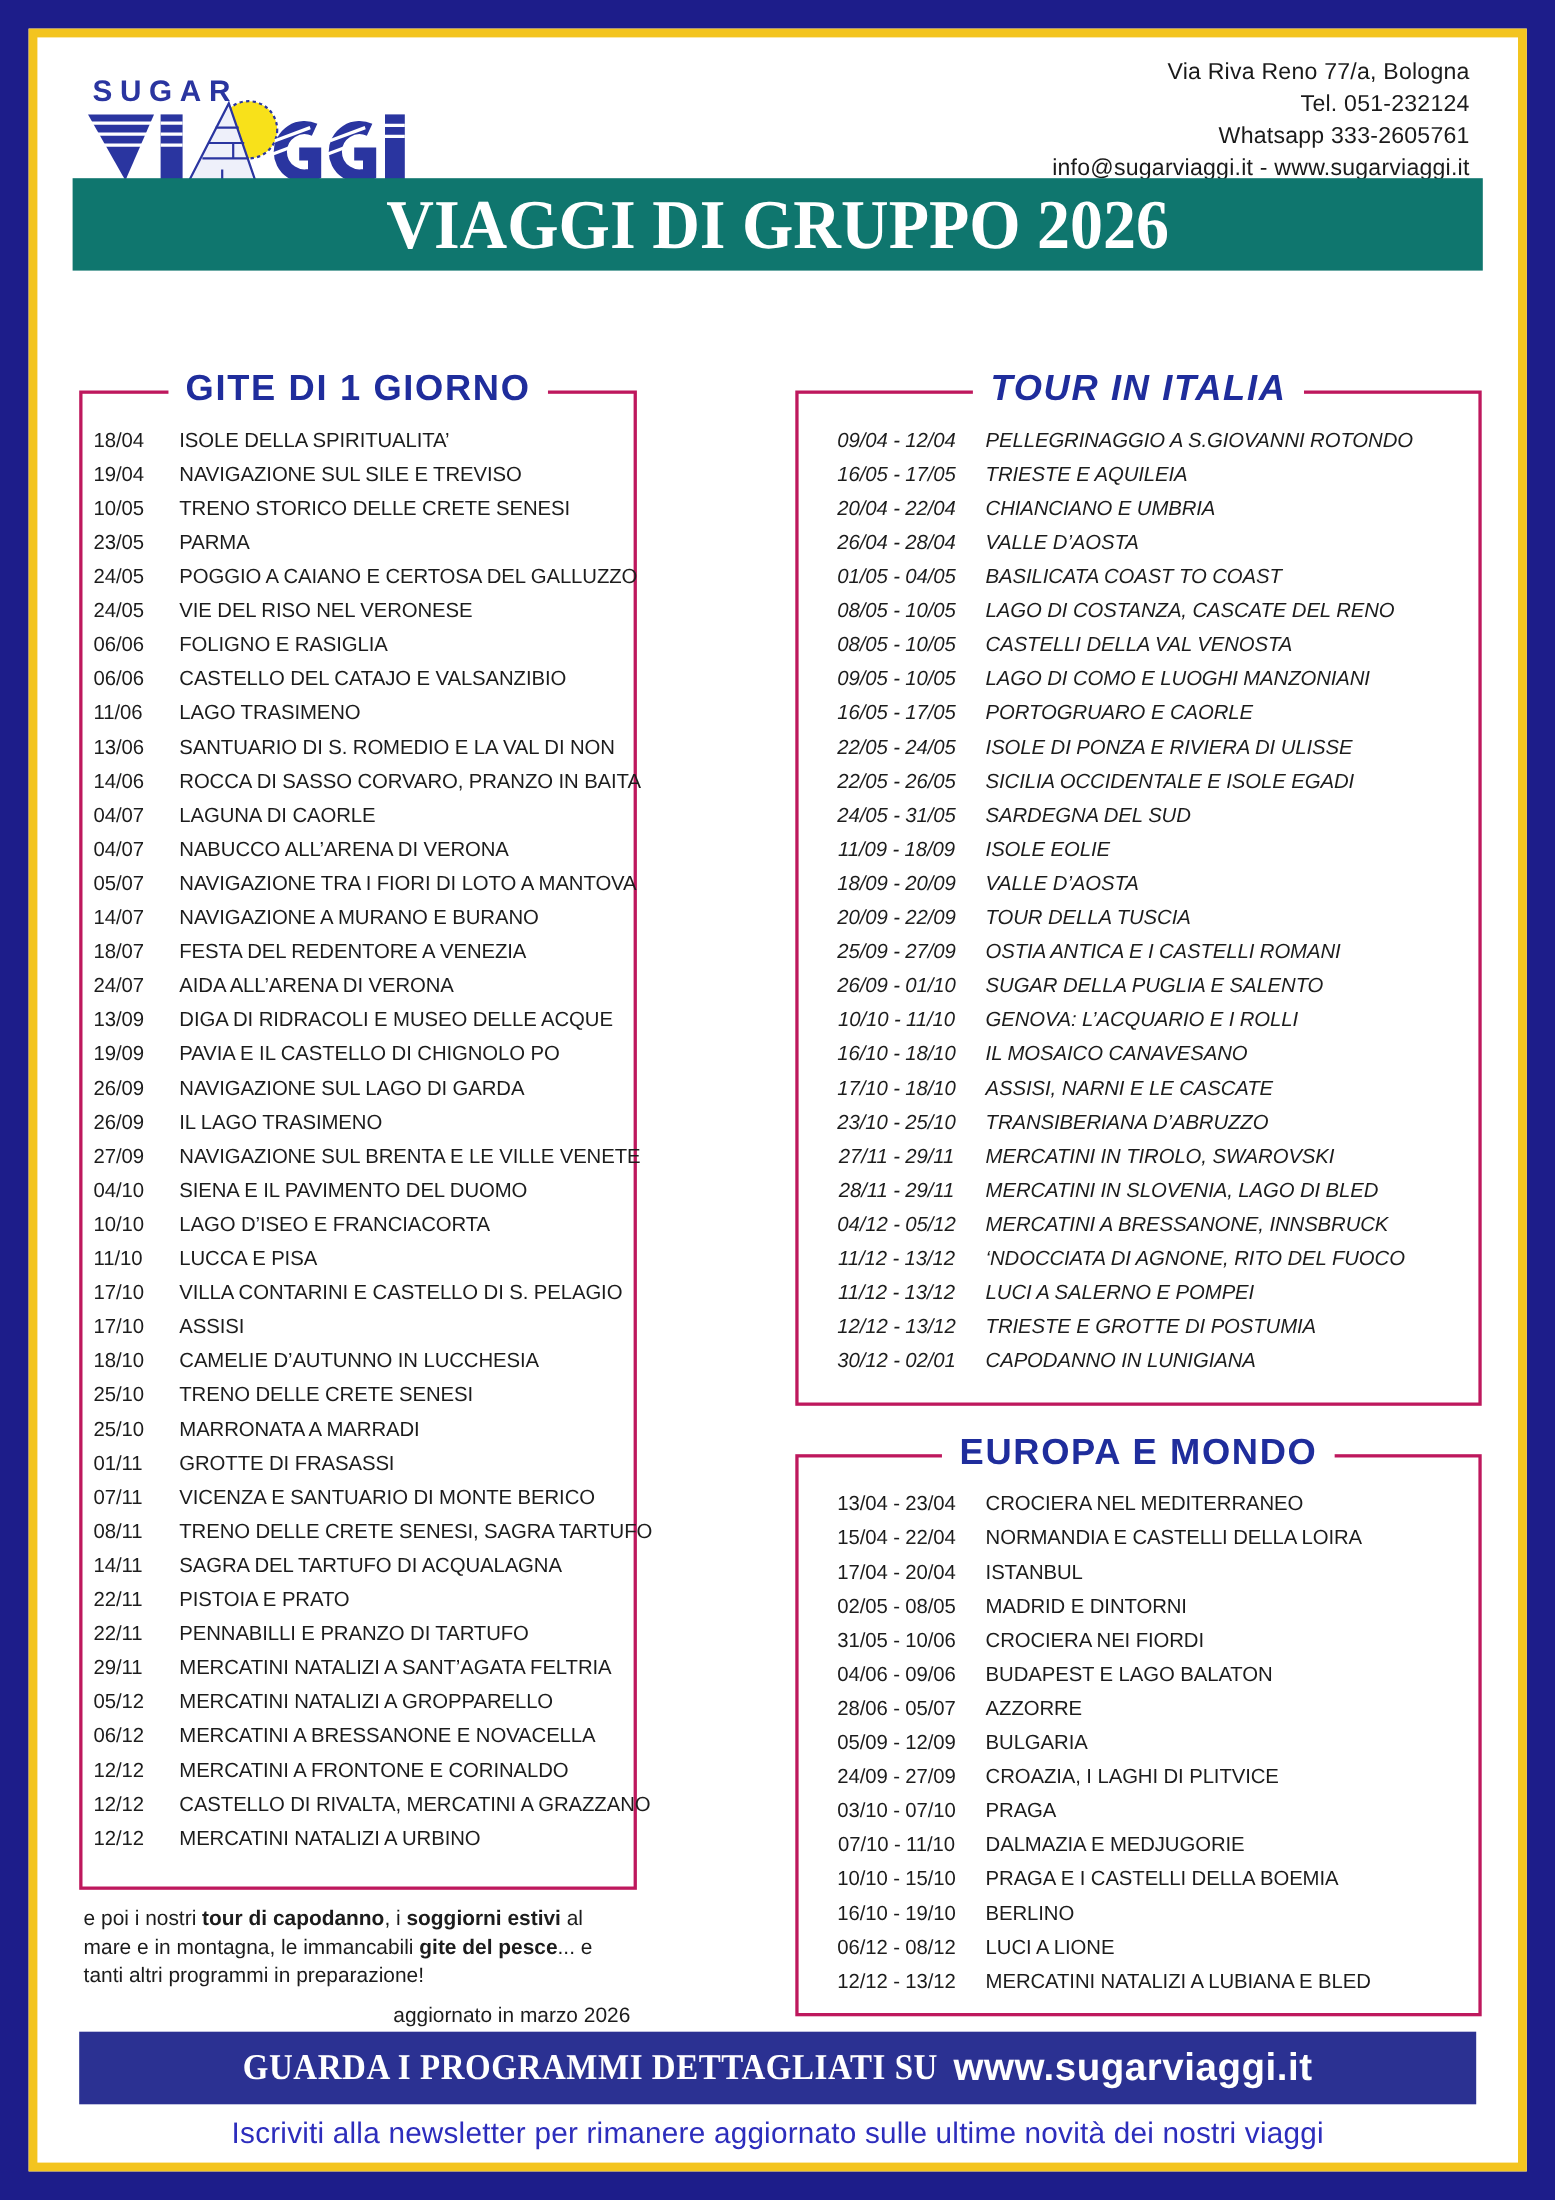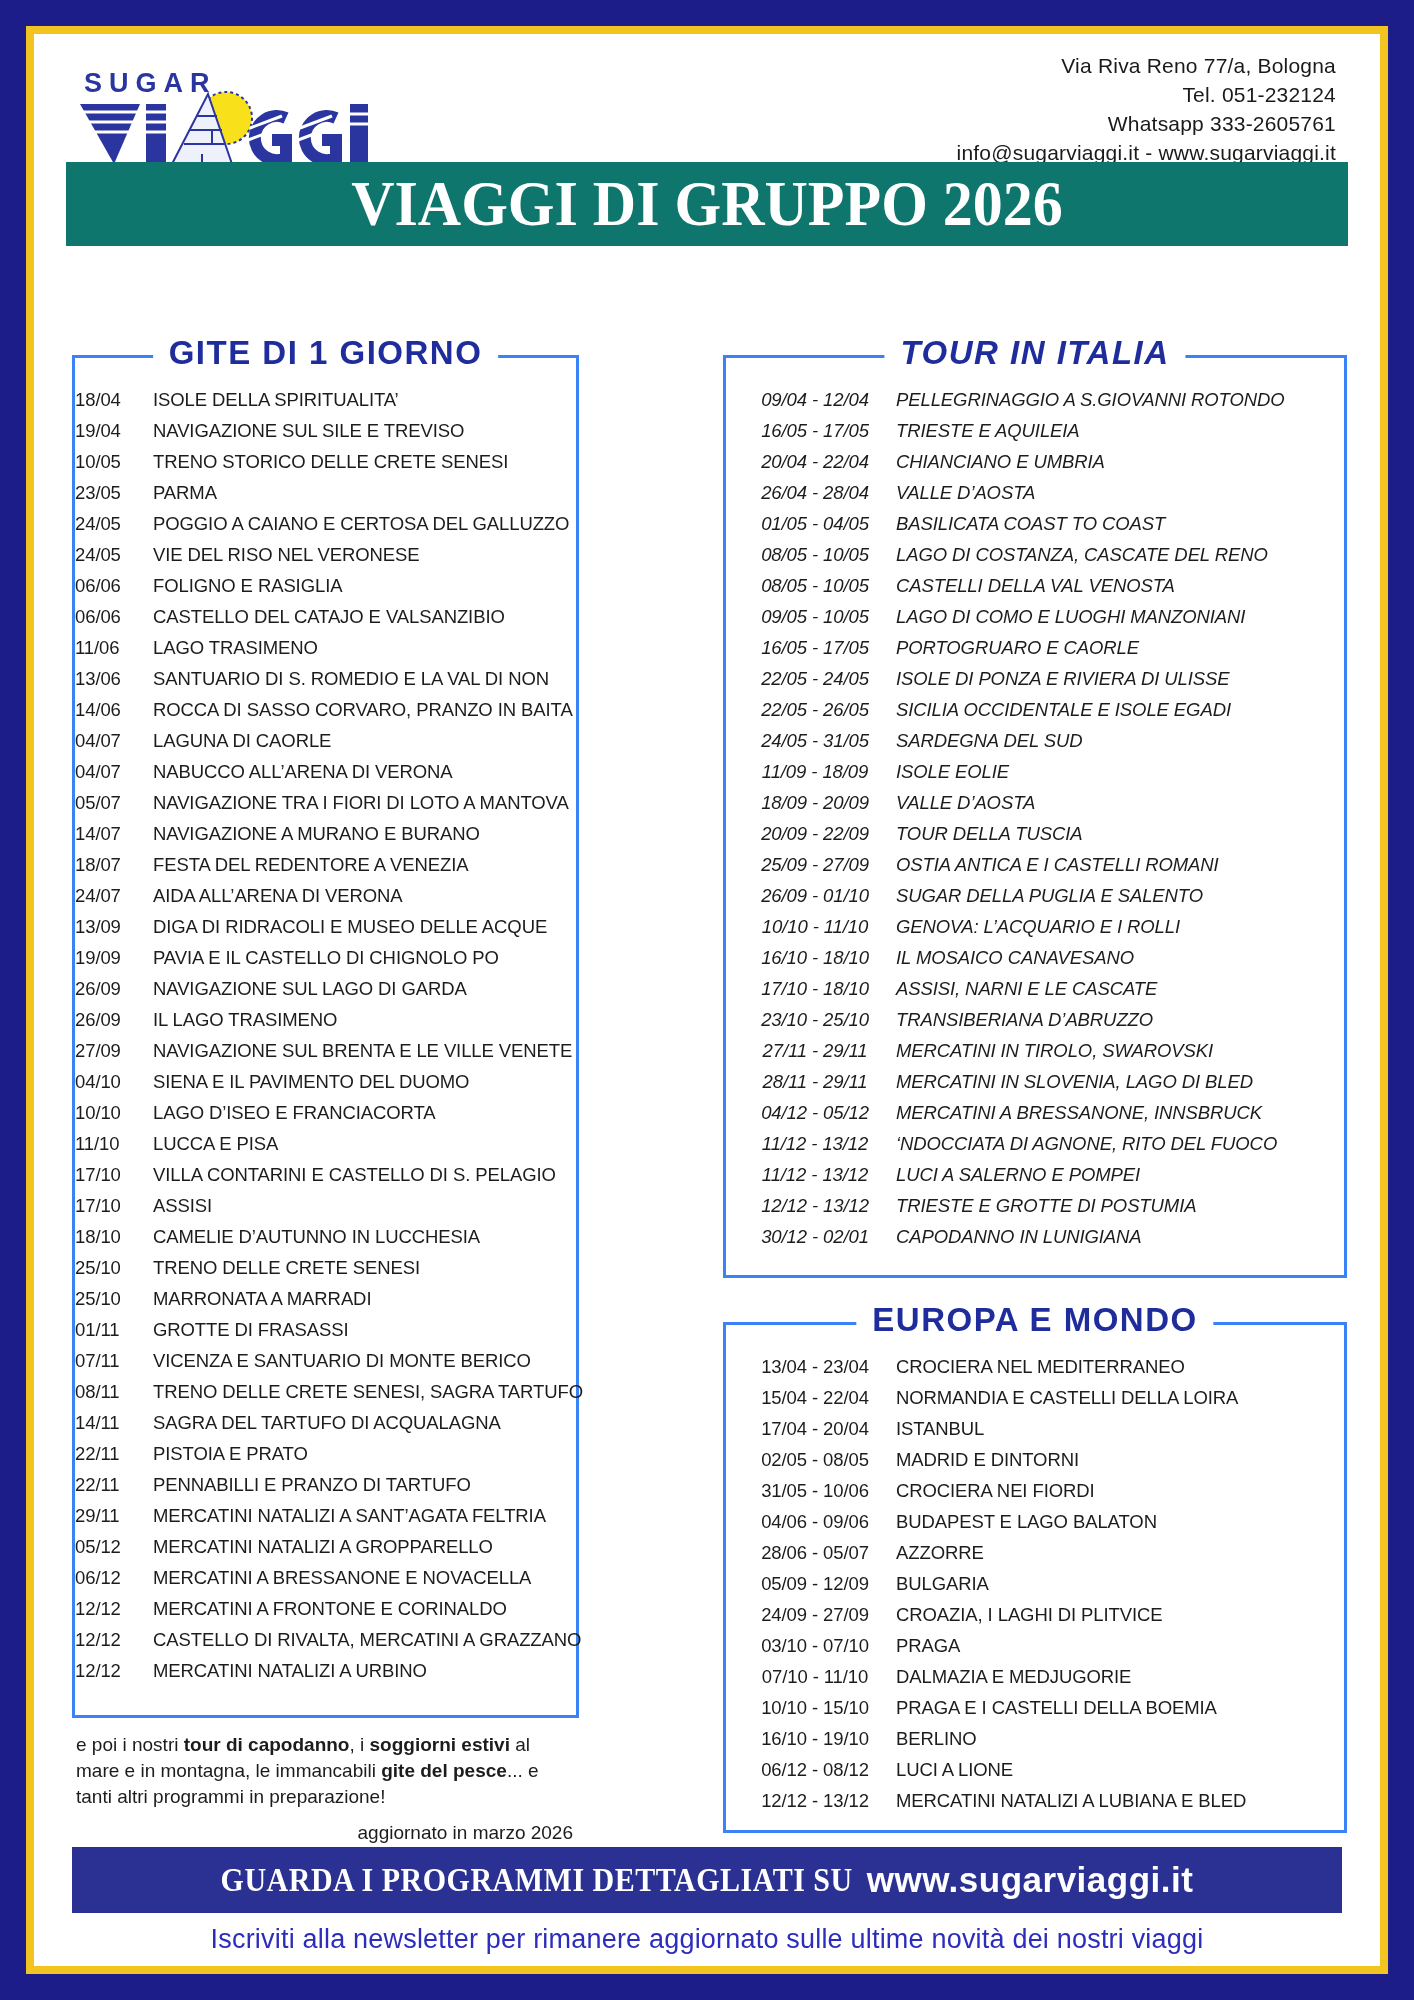--- a/index.html
+++ b/index.html
@@ -13,32 +13,32 @@
   .contact{position:absolute;right:44px;top:18px;text-align:right;color:#1a1a1a;
            font-size:21px;line-height:1.38;letter-spacing:.2px;}
 
   
   .title-banner{position:absolute;left:32px;right:32px;top:128px;height:84px;background:#0f766e;
                 display:flex;align-items:center;justify-content:center;}
   .title-banner h1{margin:0;color:#ffffff;font-family:"Liberation Serif",serif;font-weight:bold;
                    font-size:60px;letter-spacing:0px;transform:scaleY(1.06);}
 
   
-  .box{position:absolute;border:3px solid #3b82f6;background:#fff;}
+  .box{position:absolute;border:3px solid #be185d;background:#fff;}
   .box-head{position:absolute;top:-26px;left:50%;transform:translateX(-50%);background:#ffffff;
             padding:2px 16px;white-space:nowrap;color:#1f2d9c;font-weight:bold;font-size:33px;
             letter-spacing:1.5px;}
   .box-day{left:38px;top:321px;width:501px;height:1357px;}
   .box-italy{left:689px;top:321px;width:618px;height:917px;font-style:italic;}
   .box-europe{left:689px;top:1288px;width:618px;height:505px;}
 
   .items{position:absolute;left:0;right:0;top:26px;}
   .row{display:flex;align-items:baseline;height:31px;line-height:31px;white-space:nowrap;
        color:#1c1c1c;font-size:18.5px;letter-spacing:-0.1px;}
-  .box-day .row .date{margin-left:0;width:78px;flex:0 0 78px;}
+  .box-day .row .date{margin-left:10px;width:78px;flex:0 0 78px;}
   .box-italy .row .date,.box-europe .row .date{margin-left:8px;width:162px;flex:0 0 162px;text-align:center;}
   .row .label{flex:1 1 auto;overflow:visible;}
 
   
   .footnote{position:absolute;left:42px;top:1698px;width:480px;color:#1c1c1c;font-size:19px;
             line-height:1.37;}
   .footnote b{font-weight:bold;}
   .updated{position:absolute;left:42px;top:1788px;width:497px;text-align:right;color:#1c1c1c;font-size:19px;}
 
   

